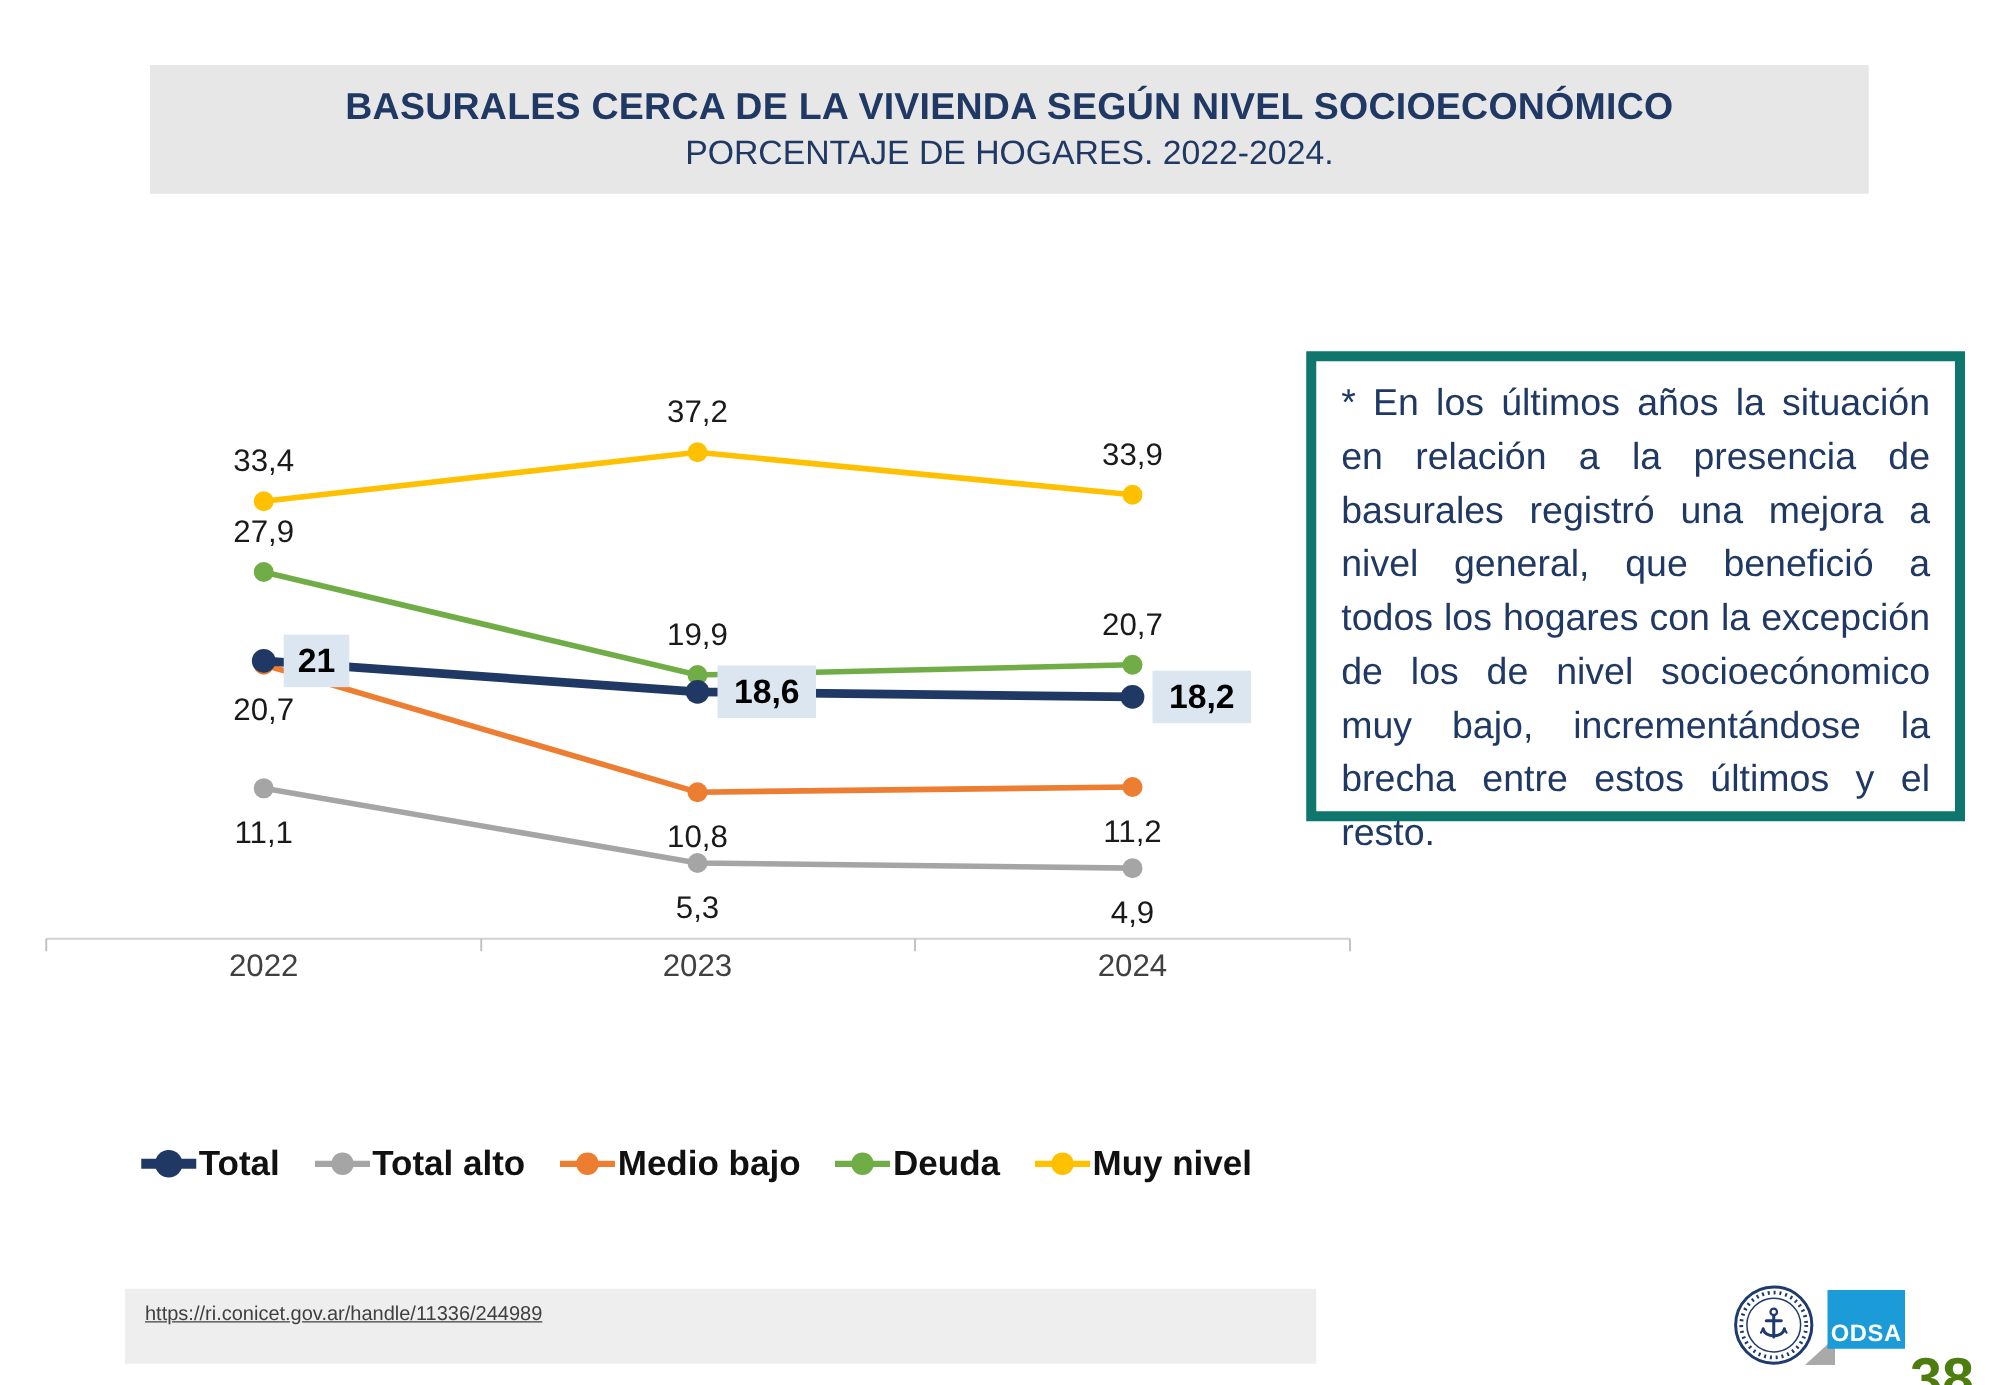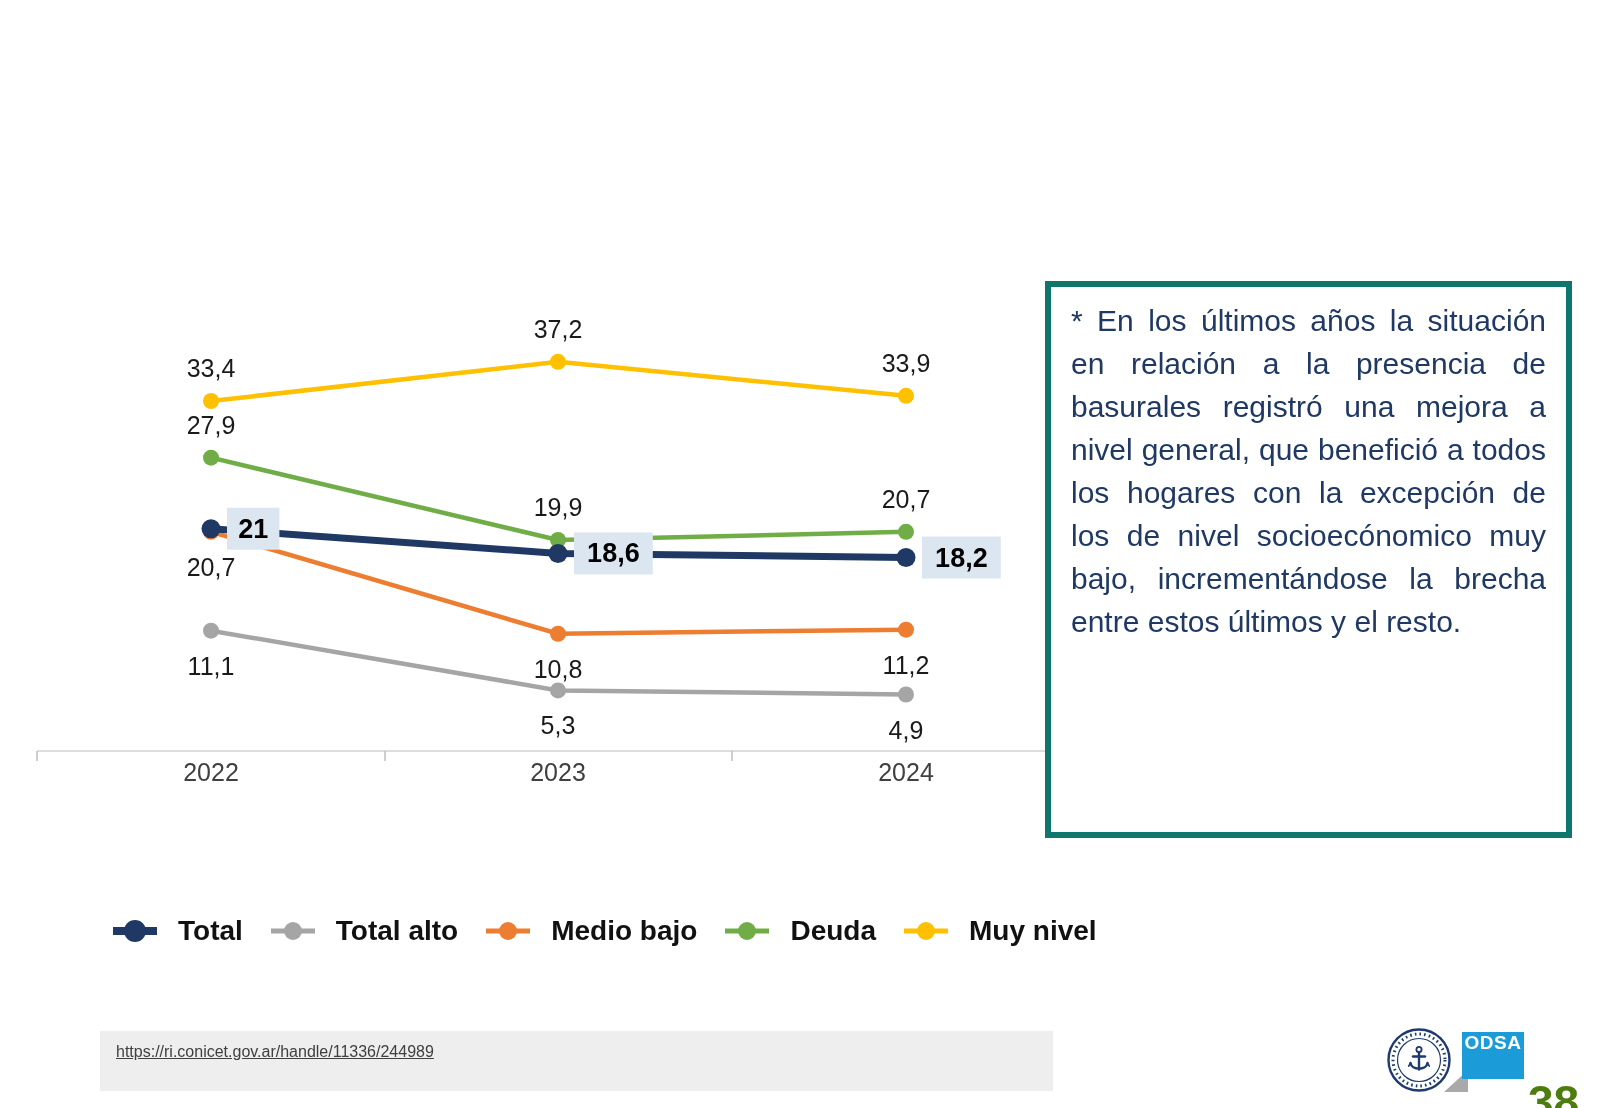--- a/index.html
+++ b/index.html
@@ -15,63 +15,67 @@
   .title-band h1{
     margin:0;font-size:30px;font-weight:bold;color:#1F3864;letter-spacing:.2px;line-height:1.2;
   }
   .title-band h2{
     margin:2px 0 0 0;font-size:27px;font-weight:normal;color:#1F3864;line-height:1.2;
   }
   
   .chart-svg{position:absolute;left:0;top:260px;z-index:1;}
   
   .annotation-box{
-    position:absolute;left:1045px;top:281px;width:527px;height:557px;box-sizing:border-box;
-    background:#ffffff;border:6px solid #0f766e;z-index:3;
+    position:absolute;left:1045px;top:281px;width:527px;height:376px;box-sizing:border-box;
+    background:#ffffff;border:8px solid #0f766e;z-index:3;
     padding:12px 20px 10px 20px;
   }
   .annotation-box p{
     margin:0;font-size:30px;line-height:43px;color:#1F3864;
     text-align:justify;text-justify:inter-word;
   }
   
   .legend{
     position:absolute;left:112px;top:903px;height:56px;z-index:2;
     display:flex;align-items:center;gap:27px;
   }
-  .legend-item{display:flex;align-items:center;gap:19px;}
+  .legend-item{display:flex;align-items:center;}
   .legend-item span{font-size:28px;font-weight:bold;color:#111111;margin-left:1px;}
   
   .source-footer{
     position:absolute;left:100px;top:1031px;width:953px;height:60px;box-sizing:border-box;
     background:#EFEEEE;padding:9px 16px 0 16px;z-index:2;
   }
   .source-footer p{margin:0;font-size:16px;color:#404040;line-height:22px;}
   .source-footer a{font-size:16px;color:#404040;text-decoration:underline;line-height:24px;}
   
   .uca-seal{position:absolute;left:1386px;top:1027px;z-index:2;}
   .odsa-tail{
     position:absolute;left:1444px;top:1070px;width:24px;height:22px;background:#A9A9A9;
     clip-path:polygon(0 100%, 100% 0, 100% 100%);z-index:2;
   }
   .odsa-box{
     position:absolute;left:1462px;top:1032px;width:62px;height:47px;background:#1B9CD9;z-index:3;
-    display:flex;align-items:flex-start;justify-content:center;
+    display:flex;align-items:flex-end;justify-content:center;
   }
   .odsa-box span{color:#ffffff;font-weight:bold;font-size:19px;letter-spacing:.5px;}
   .page-number{
     position:absolute;left:1528px;top:1027px;z-index:2;
     font-size:46px;font-weight:bold;color:#4d7c0f;margin-top:48px;
   }
 </style>
 </head>
 <body>
 
 <div class="slide">
 
+  <div class="title-band">
+    <h1>BASURALES CERCA DE LA VIVIENDA SEGÚN NIVEL SOCIOECONÓMICO</h1>
+    <h2>PORCENTAJE DE HOGARES. 2022-2024.</h2>
+  </div>
 
   <svg class="chart-svg" id="chart" width="1100" height="560" viewBox="0 0 1100 560">
       <line x1="37" y1="491" x2="1080" y2="491" stroke="#D2D2D2" stroke-width="1.5"></line>
       <line x1="37" y1="491" x2="37" y2="501" stroke="#BFBFBF" stroke-width="1.5"></line>
       <line x1="385" y1="491" x2="385" y2="501" stroke="#BFBFBF" stroke-width="1.5"></line>
       <line x1="732" y1="491" x2="732" y2="501" stroke="#BFBFBF" stroke-width="1.5"></line>
       <line x1="1080" y1="491" x2="1080" y2="501" stroke="#BFBFBF" stroke-width="1.5"></line>
       <text x="211" y="521" text-anchor="middle" font-size="25" fill="#404040" font-family="&quot;Liberation Sans&quot;,sans-serif">2022</text>
       <text x="558" y="521" text-anchor="middle" font-size="25" fill="#404040" font-family="&quot;Liberation Sans&quot;,sans-serif">2023</text>
       <text x="906" y="521" text-anchor="middle" font-size="25" fill="#404040" font-family="&quot;Liberation Sans&quot;,sans-serif">2024</text>

